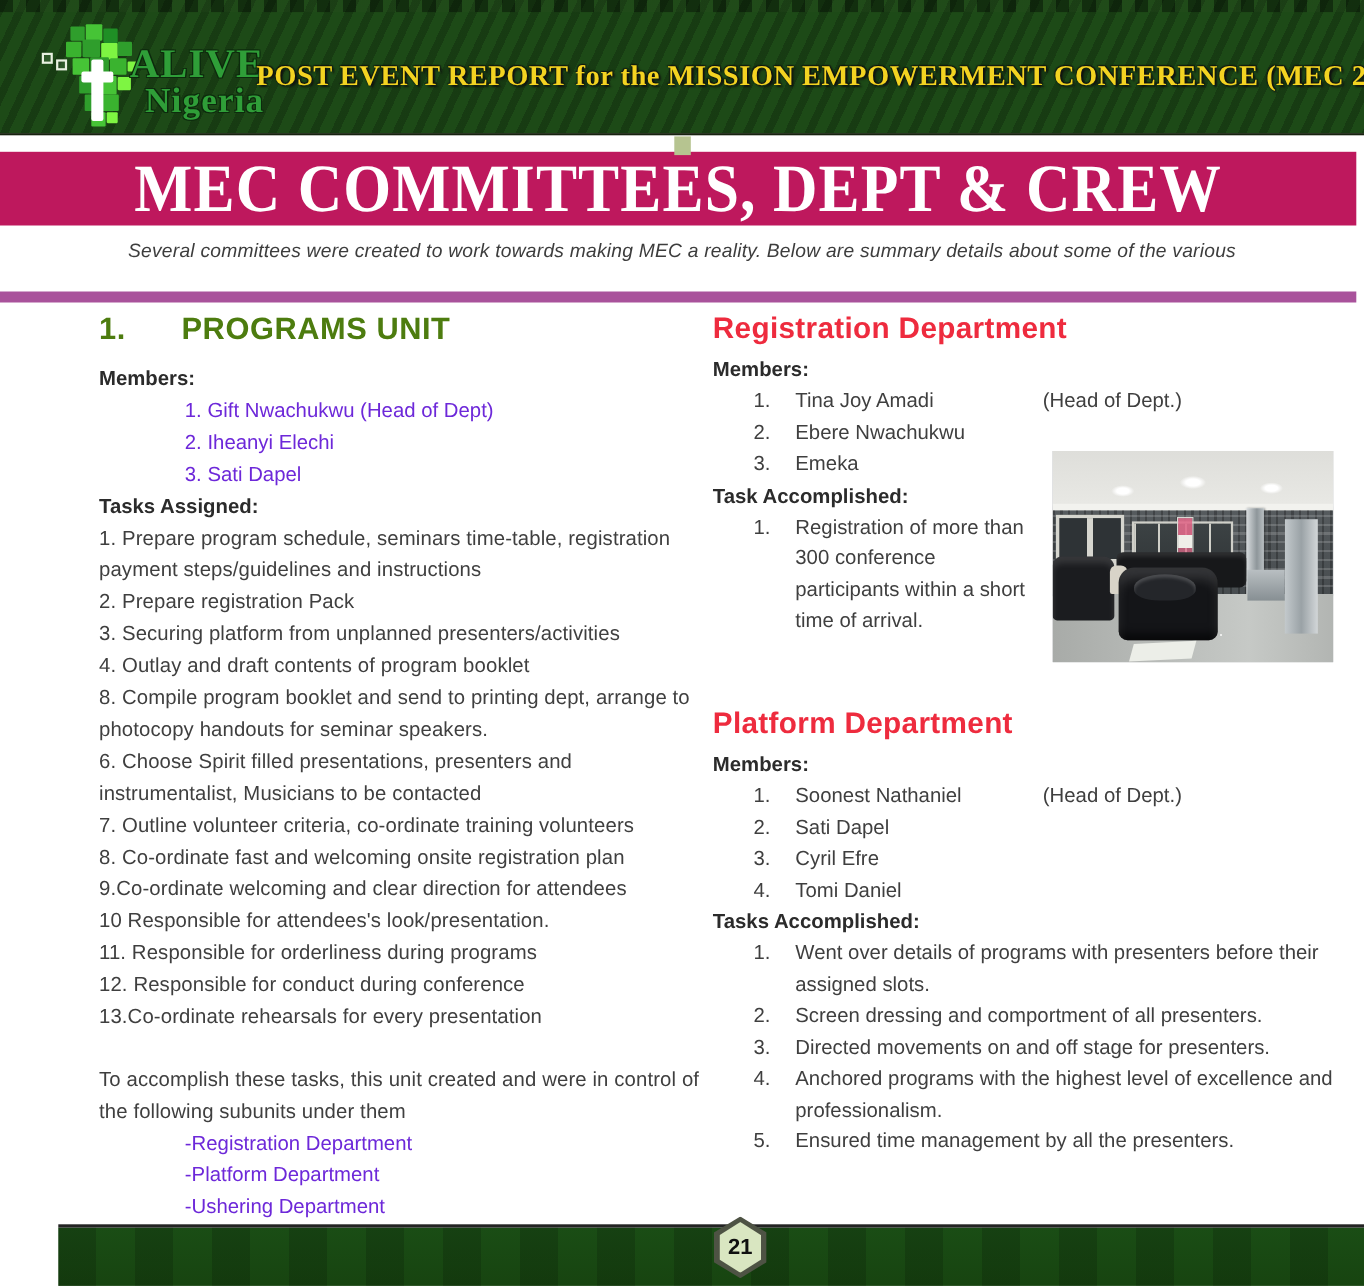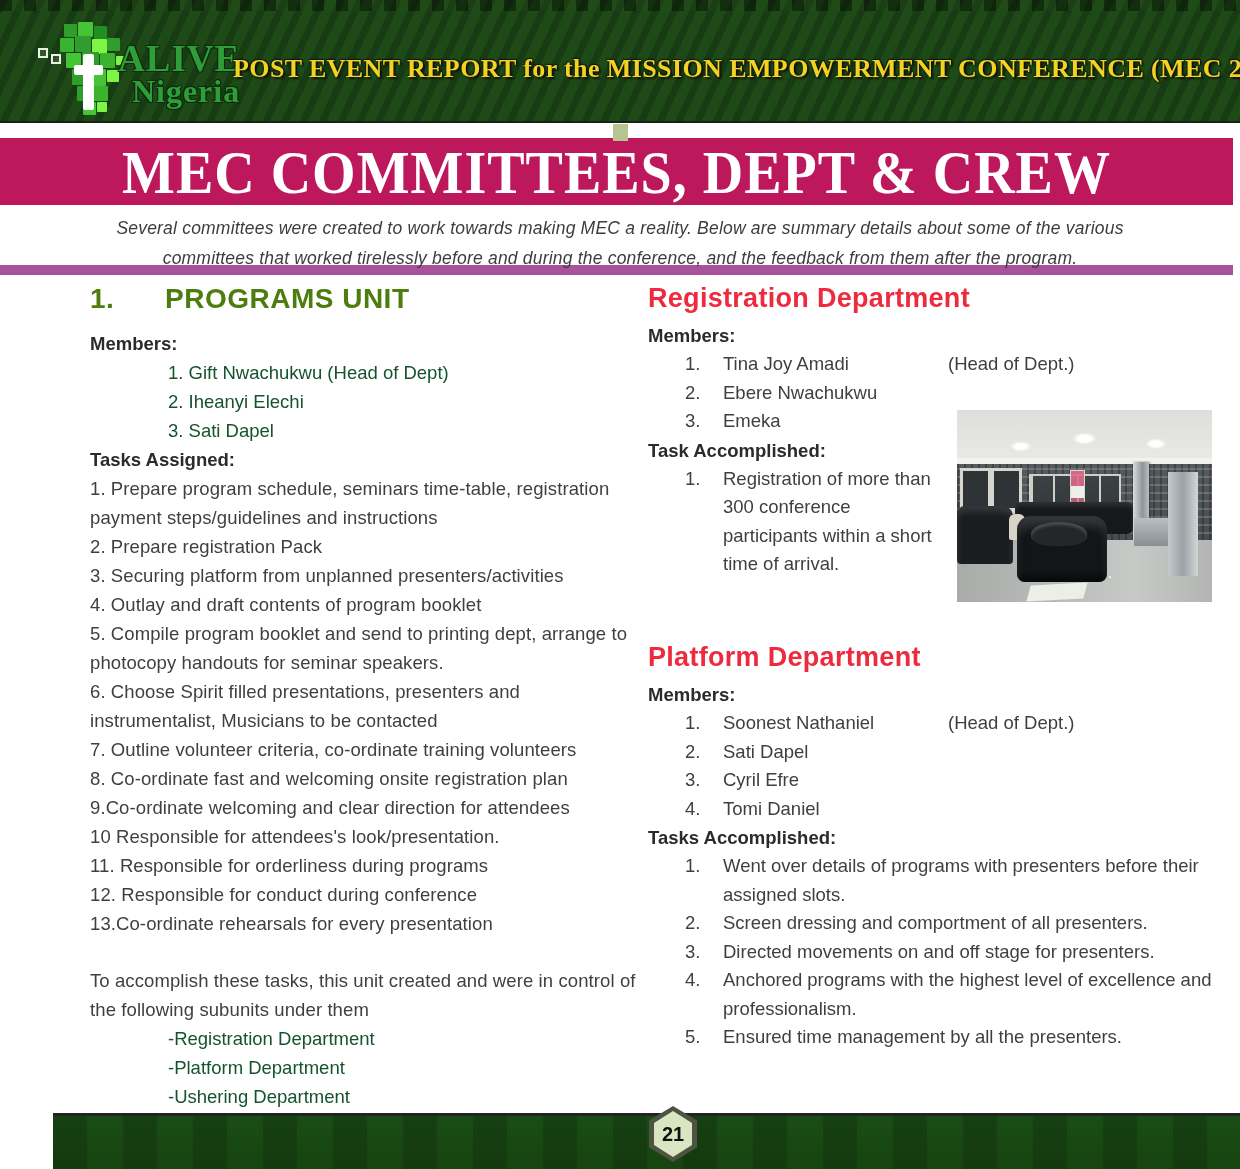--- a/index.html
+++ b/index.html
@@ -88,21 +88,21 @@
   .content { display:flex; height:836px; padding:8px 28px 0 90px; align-items:flex-start; }
   .col-left  { flex:0 0 558px; width:558px; }
   .col-right { flex:1; min-width:0; }
 
   .green-h { color:#4d7c0f; font-size:28px; font-weight:bold; margin:0 0 14px 0; letter-spacing:.5px; }
   .green-h .hnum { display:inline-block; width:75px; }
   .red-h { color:#ee2b3e; font-size:27px; font-weight:bold; margin:0 0 7px 0; letter-spacing:.3px; }
   .red-h.platform { clear:both; padding-top:30px; }
 
   .label { font-weight:bold; color:#2b2b2b; font-size:18.5px; line-height:29px; }
-  .iline { margin-left:78px; font-size:18.5px; line-height:29px; color:#14532d; }
+  .iline { margin-left:78px; font-size:18.5px; line-height:29px; color:#6d28d9; }
   .tline { font-size:18.5px; line-height:29px; color:#3f3f3f; letter-spacing:.1px; }
   .spacer { height:28px; }
 
   .member, .numitem { position:relative; padding-left:75px; font-size:18.5px; line-height:28.5px; color:#3f3f3f; }
   .mnum { display:inline-block; width:38px; margin-left:-38px; }
   .role { position:absolute; left:300px; top:0; white-space:nowrap; }
 
   
   .photo {
     float:right; width:255px; height:192px; margin:3px 0 10px 14px;
@@ -210,40 +210,39 @@
   </header>
 
   <span class="tab-square"></span>
   <div class="gap"></div>
 
   <section class="banner">
     <h1>MEC COMMITTEES, DEPT &amp; CREW</h1>
   </section>
   <div class="subtitle">
     <div>Several committees were created to work towards making MEC a reality. Below are summary details about some of the various</div>
-    <div>committees that worked tirelessly before and during the conference, and the feedback from them after the program.</div>
   </div>
   <div class="thinbar"></div>
 
   <main class="content">
 
     <div class="col-left">
       <h2 class="green-h"><span class="hnum">1.</span><span>PROGRAMS UNIT</span></h2>
 
       <div class="label">Members:</div>
       <div class="iline">1. Gift Nwachukwu (Head of Dept)</div>
       <div class="iline">2. Iheanyi Elechi</div>
       <div class="iline">3. Sati Dapel</div>
 
       <div class="label">Tasks Assigned:</div>
       <div class="tline">1. Prepare program schedule, seminars time-table, registration payment steps/guidelines and instructions</div>
       <div class="tline">2. Prepare registration Pack</div>
       <div class="tline">3. Securing platform from unplanned presenters/activities</div>
       <div class="tline">4. Outlay and draft contents of program booklet</div>
-      <div class="tline">5. Compile program booklet and send to printing dept, arrange to photocopy handouts for seminar speakers.</div>
+      <div class="tline">8. Compile program booklet and send to printing dept, arrange to photocopy handouts for seminar speakers.</div>
       <div class="tline">6. Choose Spirit filled presentations, presenters and instrumentalist,  Musicians to be contacted</div>
       <div class="tline">7. Outline volunteer criteria, co-ordinate training volunteers</div>
       <div class="tline">8. Co-ordinate fast and welcoming onsite registration plan</div>
       <div class="tline">9.Co-ordinate welcoming and clear direction for attendees</div>
       <div class="tline">10 Responsible for attendees's look/presentation.</div>
       <div class="tline">11. Responsible for orderliness during programs</div>
       <div class="tline">12. Responsible for conduct during conference</div>
       <div class="tline">13.Co-ordinate rehearsals for every presentation</div>
 
       <div class="spacer"></div>

